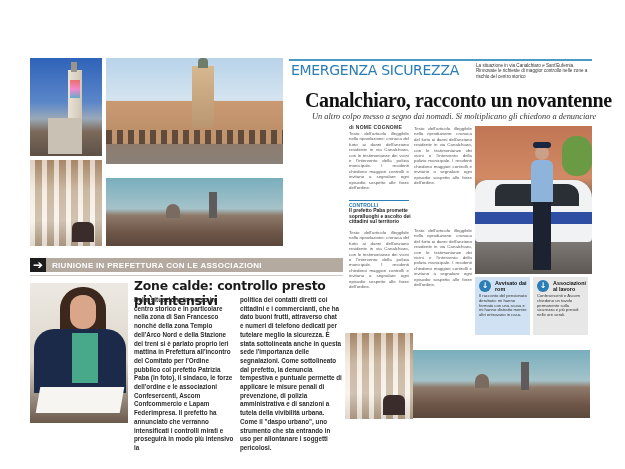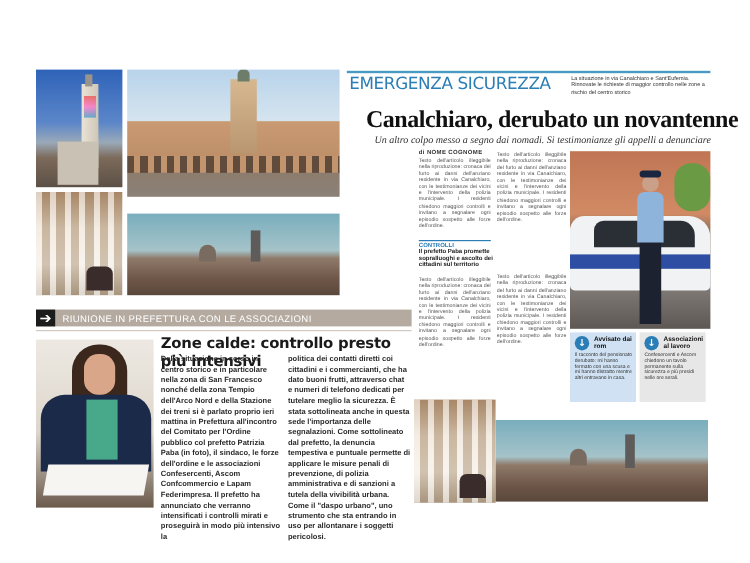--- a/index.html
+++ b/index.html
@@ -84,21 +84,21 @@
 
     
     .banner {
       position:absolute; left: 30px; top: 258px; width: 313px; height: 14px;
       background: #b5aaa0; display:flex; align-items:center;
     }
     .banner .arrow {
       width: 16px; height: 14px; background:#1c1c1c; color:#fff; font-size: 12px; line-height: 14px;
       text-align:center; font-weight: bold; font-family: "DejaVu Sans", sans-serif;
     }
-    .banner .btxt { color:#fff; font-size: 8px; font-weight: normal; letter-spacing: .3px; margin-left: 6px;
+    .banner .btxt { color:#fff; font-size: 8px; font-weight: bold; letter-spacing: .3px; margin-left: 6px;
       font-family: "Liberation Sans", sans-serif; }
     .banner-rule { position:absolute; left: 30px; top: 275px; width: 313px; height: 1px; background:#d0c8c0; }
 
     .left-head {
       position:absolute; left: 134px; top: 278px; width: 212px;
       font-size: 12.4px; font-weight: bold; color:#1a1a1a; font-family: "DejaVu Sans", sans-serif; letter-spacing: -.2px;
     }
     .left-col {
       position:absolute; top: 296px; width: 102px;
       font-size: 6.3px; line-height: 8.7px; font-weight: bold; color:#2b2b2b; font-family: "Liberation Sans", sans-serif;
@@ -180,22 +180,22 @@
 </div>
 
 <div class="left-head">Zone calde: controllo presto più intensivi</div>
 <div class="left-col" style="left:134px;">Della situazione in corso in centro storico e in particolare nella zona di San Francesco nonché della zona Tempio dell'Arco Nord e della Stazione dei treni si è parlato proprio ieri mattina in Prefettura all'incontro del Comitato per l'Ordine pubblico col prefetto Patrizia Paba (in foto), il sindaco, le forze dell'ordine e le associazioni Confesercenti, Ascom Confcommercio e Lapam Federimpresa. Il prefetto ha annunciato che verranno intensificati i controlli mirati e proseguirà in modo più intensivo la</div>
 <div class="left-col" style="left:240px;">politica dei contatti diretti coi cittadini e i commercianti, che ha dato buoni frutti, attraverso chat e numeri di telefono dedicati per tutelare meglio la sicurezza. È stata sottolineata anche in questa sede l'importanza delle segnalazioni. Come sottolineato dal prefetto, la denuncia tempestiva e puntuale permette di applicare le misure penali di prevenzione, di polizia amministrativa e di sanzioni a tutela della vivibilità urbana. Come il "daspo urbano", uno strumento che sta entrando in uso per allontanare i soggetti pericolosi.</div>
 
 <div class="top-rule"></div>
 <div class="kicker">EMERGENZA SICUREZZA</div>
 <div class="kicker-note">La situazione in via Canalchiaro e Sant'Eufemia. Rinnovate le richieste di maggior controllo nelle zone a rischio del centro storico</div>
 
-<div class="headline">Canalchiaro, derubato un novantenne</div>
-<div class="subhead">Un altro colpo messo a segno dai nomadi. Si testimonianze gli appelli a denunciare</div>
+<div class="headline">Canalchiaro, racconto un novantenne</div>
+<div class="subhead">Un altro colpo messo a segno dai nomadi. Si moltiplicano gli chiedono a denunciare</div>
 
 <div class="byline">di NOME COGNOME</div>
 
 <div class="txtblock" style="left:349px; top:131px; width:60px; height:66px;">Testo dell'articolo illeggibile nella riproduzione: cronaca del furto ai danni dell'anziano residente in via Canalchiaro, con le testimonianze dei vicini e l'intervento della polizia municipale. I residenti chiedono maggiori controlli e invitano a segnalare ogni episodio sospetto alle forze dell'ordine.</div>
 <div class="sidebar-rule"></div>
 <div class="sidebar-label">CONTROLLI</div>
 <div class="sidebar-text">Il prefetto Paba promette sopralluoghi e ascolto dei cittadini sul territorio</div>
 <div class="txtblock" style="left:349px; top:230px; width:60px; height:100px;">Testo dell'articolo illeggibile nella riproduzione: cronaca del furto ai danni dell'anziano residente in via Canalchiaro, con le testimonianze dei vicini e l'intervento della polizia municipale. I residenti chiedono maggiori controlli e invitano a segnalare ogni episodio sospetto alle forze dell'ordine.</div>
 
 <div class="txtblock" style="left:414px; top:126px; width:58px; height:100px;">Testo dell'articolo illeggibile nella riproduzione: cronaca del furto ai danni dell'anziano residente in via Canalchiaro, con le testimonianze dei vicini e l'intervento della polizia municipale. I residenti chiedono maggiori controlli e invitano a segnalare ogni episodio sospetto alle forze dell'ordine.</div>

